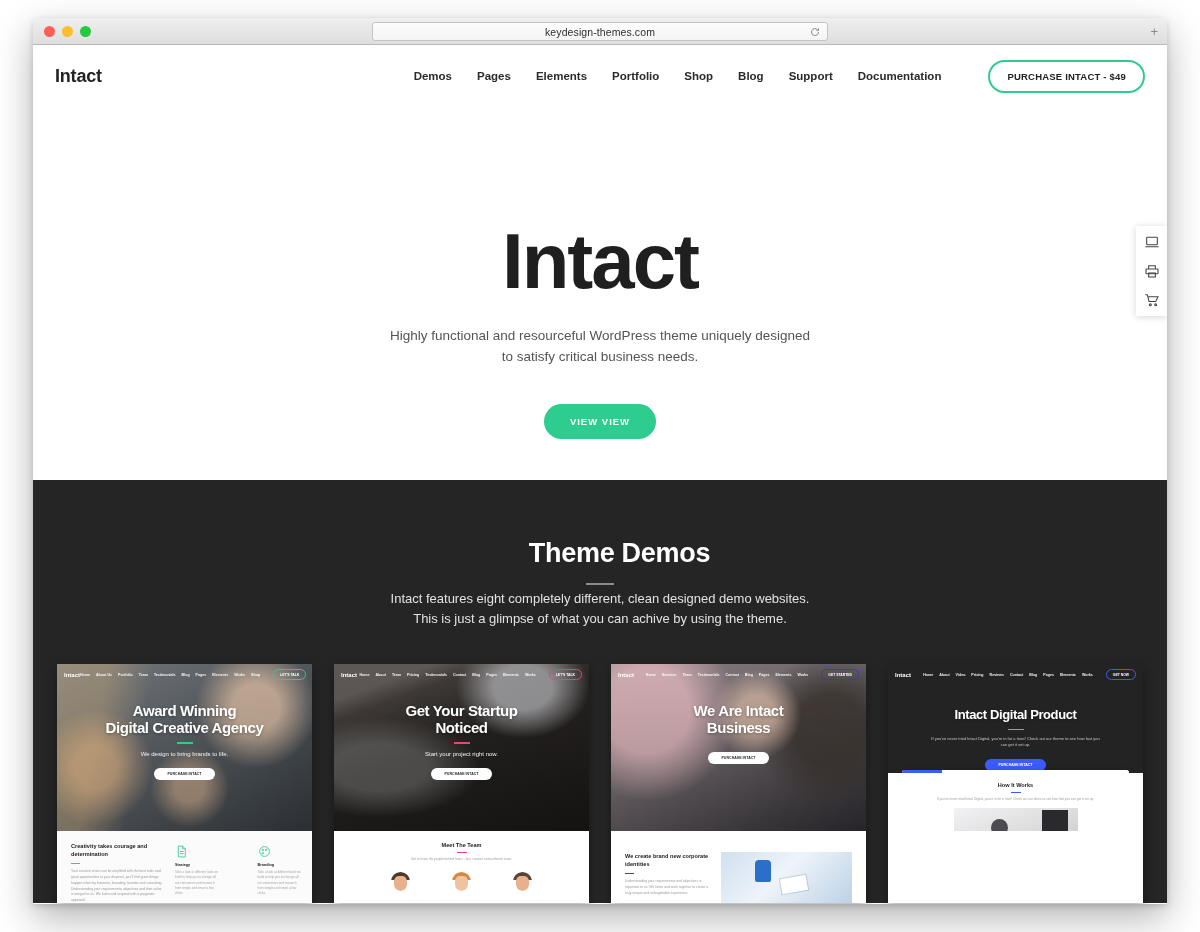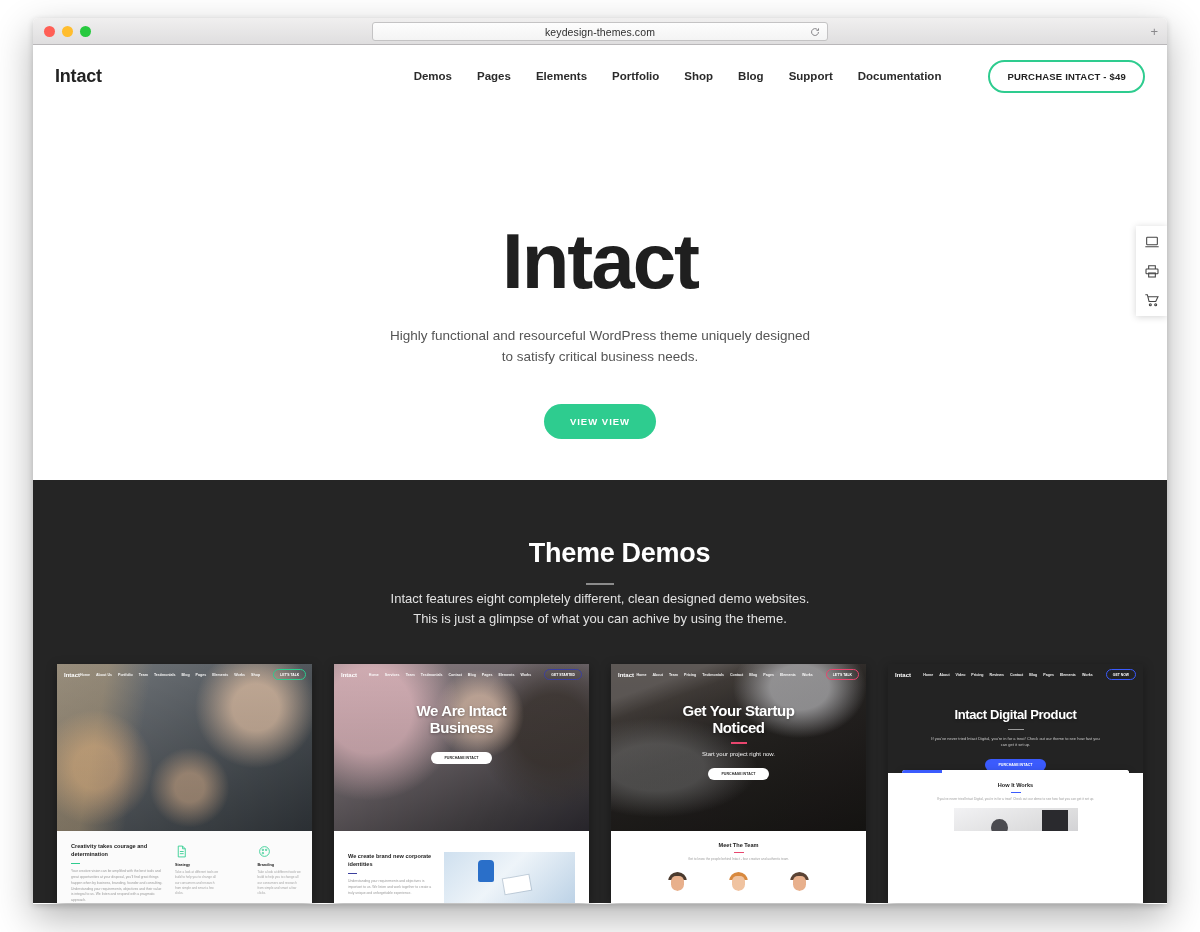--- a/index.html
+++ b/index.html
@@ -488,20 +488,26 @@
                 <span class="mini-link">Portfolio</span>
                 <span class="mini-link">Team</span>
                 <span class="mini-link">Testimonials</span>
                 <span class="mini-link">Blog</span>
                 <span class="mini-link">Pages</span>
                 <span class="mini-link">Elements</span>
                 <span class="mini-link">Works</span>
                 <span class="mini-link">Shop</span>
                 <span class="mini-cta">LET'S TALK</span>
               </span>
+            </div>
+            <div class="mini-hero-inner">
+              <div class="mini-h1">Award Winning<br>Digital Creative Agency</div>
+              <div class="mini-accent"></div>
+              <div class="mini-tagline">We design to bring brands to life.</div>
+              <span class="mini-btn">PURCHASE INTACT</span>
             </div>
           </div>
           <div class="mini-body">
             <div class="mb-h" style="width:92px">Creativity takes courage and determination</div>
             <div class="mb-rule"></div>
             <div class="mb-p" style="width:92px">Your creative vision can be amplified with the best tools and great opportunities at your disposal, you'll find great things happen when by business, branding, founder and consulting. Understanding your requirements, objectives and their value is integral to us. We listen and respond with a pragmatic approach.</div>
             <div class="feat-cols">
               <div>
                 <svg class="feat-ico" viewBox="0 0 24 24" fill="none" stroke="currentColor" stroke-width="1.6">
                   <path d="M6 2h8l5 5v15H6z"></path>
@@ -520,55 +526,20 @@
                 </svg>
                 <div class="feat-t">Branding</div>
                 <div class="feat-p">Take a look at different tools we build to help you to change all our consumers and research from simple and smart a few clicks.</div>
               </div>
             </div>
           </div>
         </div>
 
         <div class="demo-card">
           <div class="mini-hero">
-            <div class="photo photo-business"></div>
-            <div class="mini-nav">
-              <span class="mini-brand">Intact</span>
-              <span class="mini-links">
-                <span class="mini-link">Home</span>
-                <span class="mini-link">Services</span>
-                <span class="mini-link">Team</span>
-                <span class="mini-link">Testimonials</span>
-                <span class="mini-link">Contact</span>
-                <span class="mini-link">Blog</span>
-                <span class="mini-link">Pages</span>
-                <span class="mini-link">Elements</span>
-                <span class="mini-link">Works</span>
-                <span class="mini-cta blue-d">GET STARTED</span>
-              </span>
-            </div>
-            <div class="mini-hero-inner">
-              <div class="mini-h1">We Are Intact<br>Business</div>
-              <span class="mini-btn" style="margin-top:16px">PURCHASE INTACT</span>
-            </div>
-          </div>
-          <div class="mini-body white">
-            <div class="biz-body" style="padding:10px 0 0">
-              <div class="biz-left">
-                <div class="mb-h">We create brand new corporate identities</div>
-                <div class="mb-rule" style="background:#3b3f9e"></div>
-                <div class="mb-p">Understanding your requirements and objectives is important to us. We listen and work together to create a truly unique and unforgettable experience.</div>
-              </div>
-              <div class="biz-img"></div>
-            </div>
-          </div>
-        </div>
-
-        <div class="demo-card">
-          <div class="mini-hero">
             <div class="photo photo-startup"></div>
             <div class="mini-nav">
               <span class="mini-brand">Intact</span>
               <span class="mini-links">
                 <span class="mini-link">Home</span>
                 <span class="mini-link">About</span>
                 <span class="mini-link">Team</span>
                 <span class="mini-link">Pricing</span>
                 <span class="mini-link">Testimonials</span>
                 <span class="mini-link">Contact</span>
@@ -598,20 +569,55 @@
                   </span>
                 <span class="avatar a2">
                     <i class="hair"></i>
                     <i class="face"></i>
                   </span>
                 <span class="avatar a3">
                     <i class="hair"></i>
                     <i class="face"></i>
                   </span>
               </div>
+            </div>
+          </div>
+        </div>
+
+        <div class="demo-card">
+          <div class="mini-hero">
+            <div class="photo photo-business"></div>
+            <div class="mini-nav">
+              <span class="mini-brand">Intact</span>
+              <span class="mini-links">
+                <span class="mini-link">Home</span>
+                <span class="mini-link">Services</span>
+                <span class="mini-link">Team</span>
+                <span class="mini-link">Testimonials</span>
+                <span class="mini-link">Contact</span>
+                <span class="mini-link">Blog</span>
+                <span class="mini-link">Pages</span>
+                <span class="mini-link">Elements</span>
+                <span class="mini-link">Works</span>
+                <span class="mini-cta blue-d">GET STARTED</span>
+              </span>
+            </div>
+            <div class="mini-hero-inner">
+              <div class="mini-h1">We Are Intact<br>Business</div>
+              <span class="mini-btn" style="margin-top:16px">PURCHASE INTACT</span>
+            </div>
+          </div>
+          <div class="mini-body white">
+            <div class="biz-body" style="padding:10px 0 0">
+              <div class="biz-left">
+                <div class="mb-h">We create brand new corporate identities</div>
+                <div class="mb-rule" style="background:#3b3f9e"></div>
+                <div class="mb-p">Understanding your requirements and objectives is important to us. We listen and work together to create a truly unique and unforgettable experience.</div>
+              </div>
+              <div class="biz-img"></div>
             </div>
           </div>
         </div>
 
         <div class="demo-card">
           <div class="mini-hero" style="height:167px">
             <div class="photo photo-digital"></div>
             <div class="mini-nav">
               <span class="mini-brand">Intact</span>
               <span class="mini-links">

